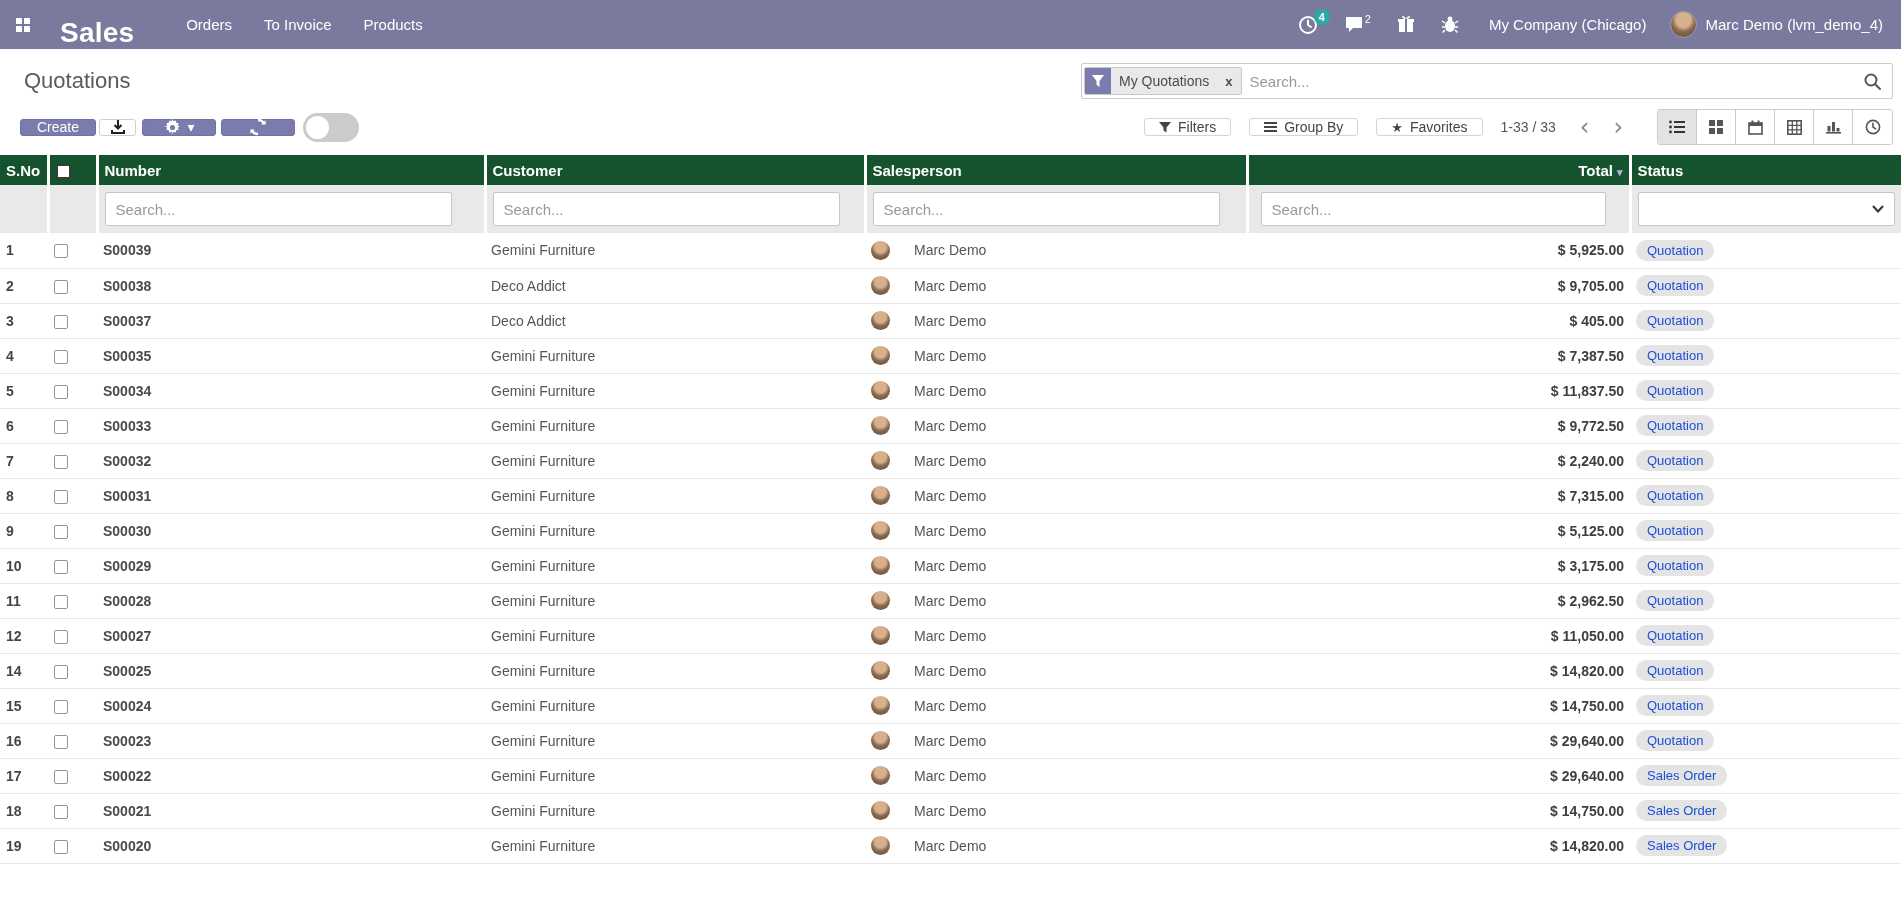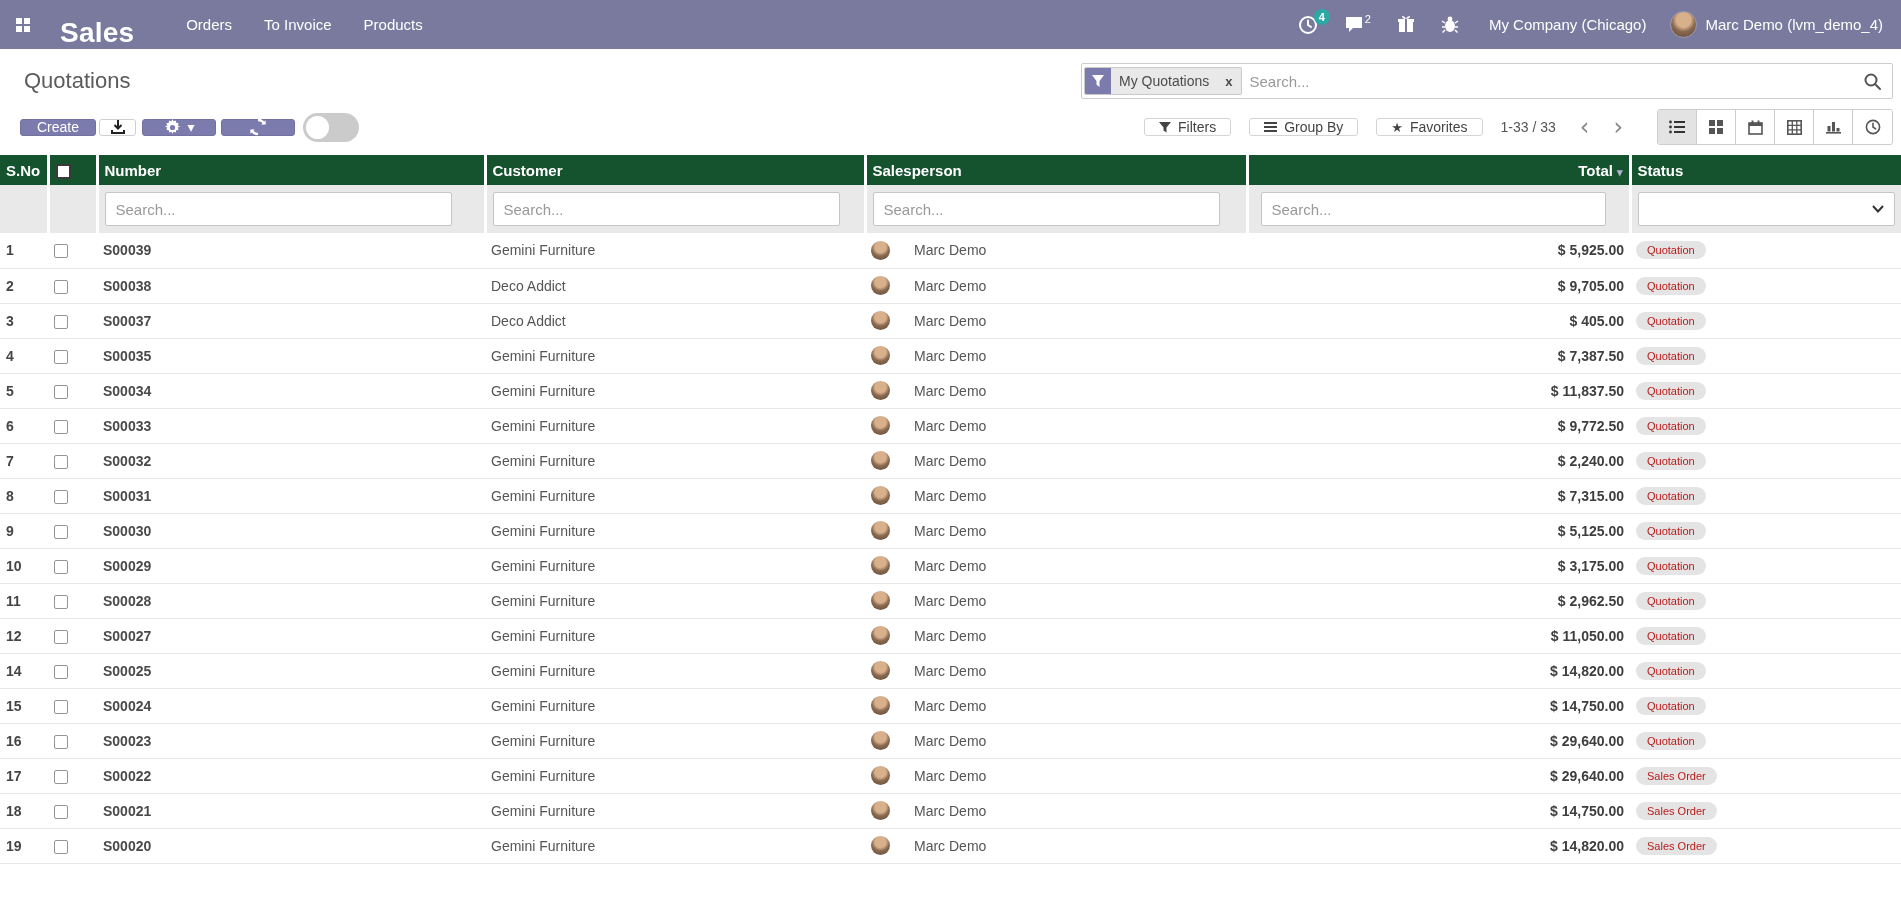--- a/index.html
+++ b/index.html
@@ -86,21 +86,21 @@
   tbody td { font-size:14px; color:#555; padding:0 6px; vertical-align:middle; white-space:nowrap; overflow:hidden; }
   td.c-sno { font-weight:700; color:#454545; }
   td.c-number { font-weight:700; color:#4a4a4a; }
   td.c-total { text-align:right; font-weight:700; color:#3e3e3e; }
   .checkbox { display:inline-block; width:14px; height:14px; border:1px solid #949494;
               border-radius:2px; background:#fff; cursor:pointer; vertical-align:middle; }
   .checkbox.hdr { border:2px solid #3a3a3a; width:15px; height:15px; }
   .sp-cell { display:flex; align-items:center; gap:24px; }
   .sp-avatar { width:19px; height:19px; border-radius:50%; flex:0 0 19px;
                background:radial-gradient(circle at 50% 32%, #d9b08c 0 34%, #8a6a50 55%, #5d4736 100%); }
-  .status-badge { display:inline-block; background:#e4e4e4; color:#b91c1c; font-size:11px;
+  .status-badge { display:inline-block; background:#e4e4e4; color:#1d4ed8; font-size:13px;
                   padding:3px 11px; border-radius:12px; }
 </style>
 </head>
 <body>
 
 <div class="navbar">
   <div class="apps-btn">
     <div class="apps-grid">
         <span></span>
         <span></span>

